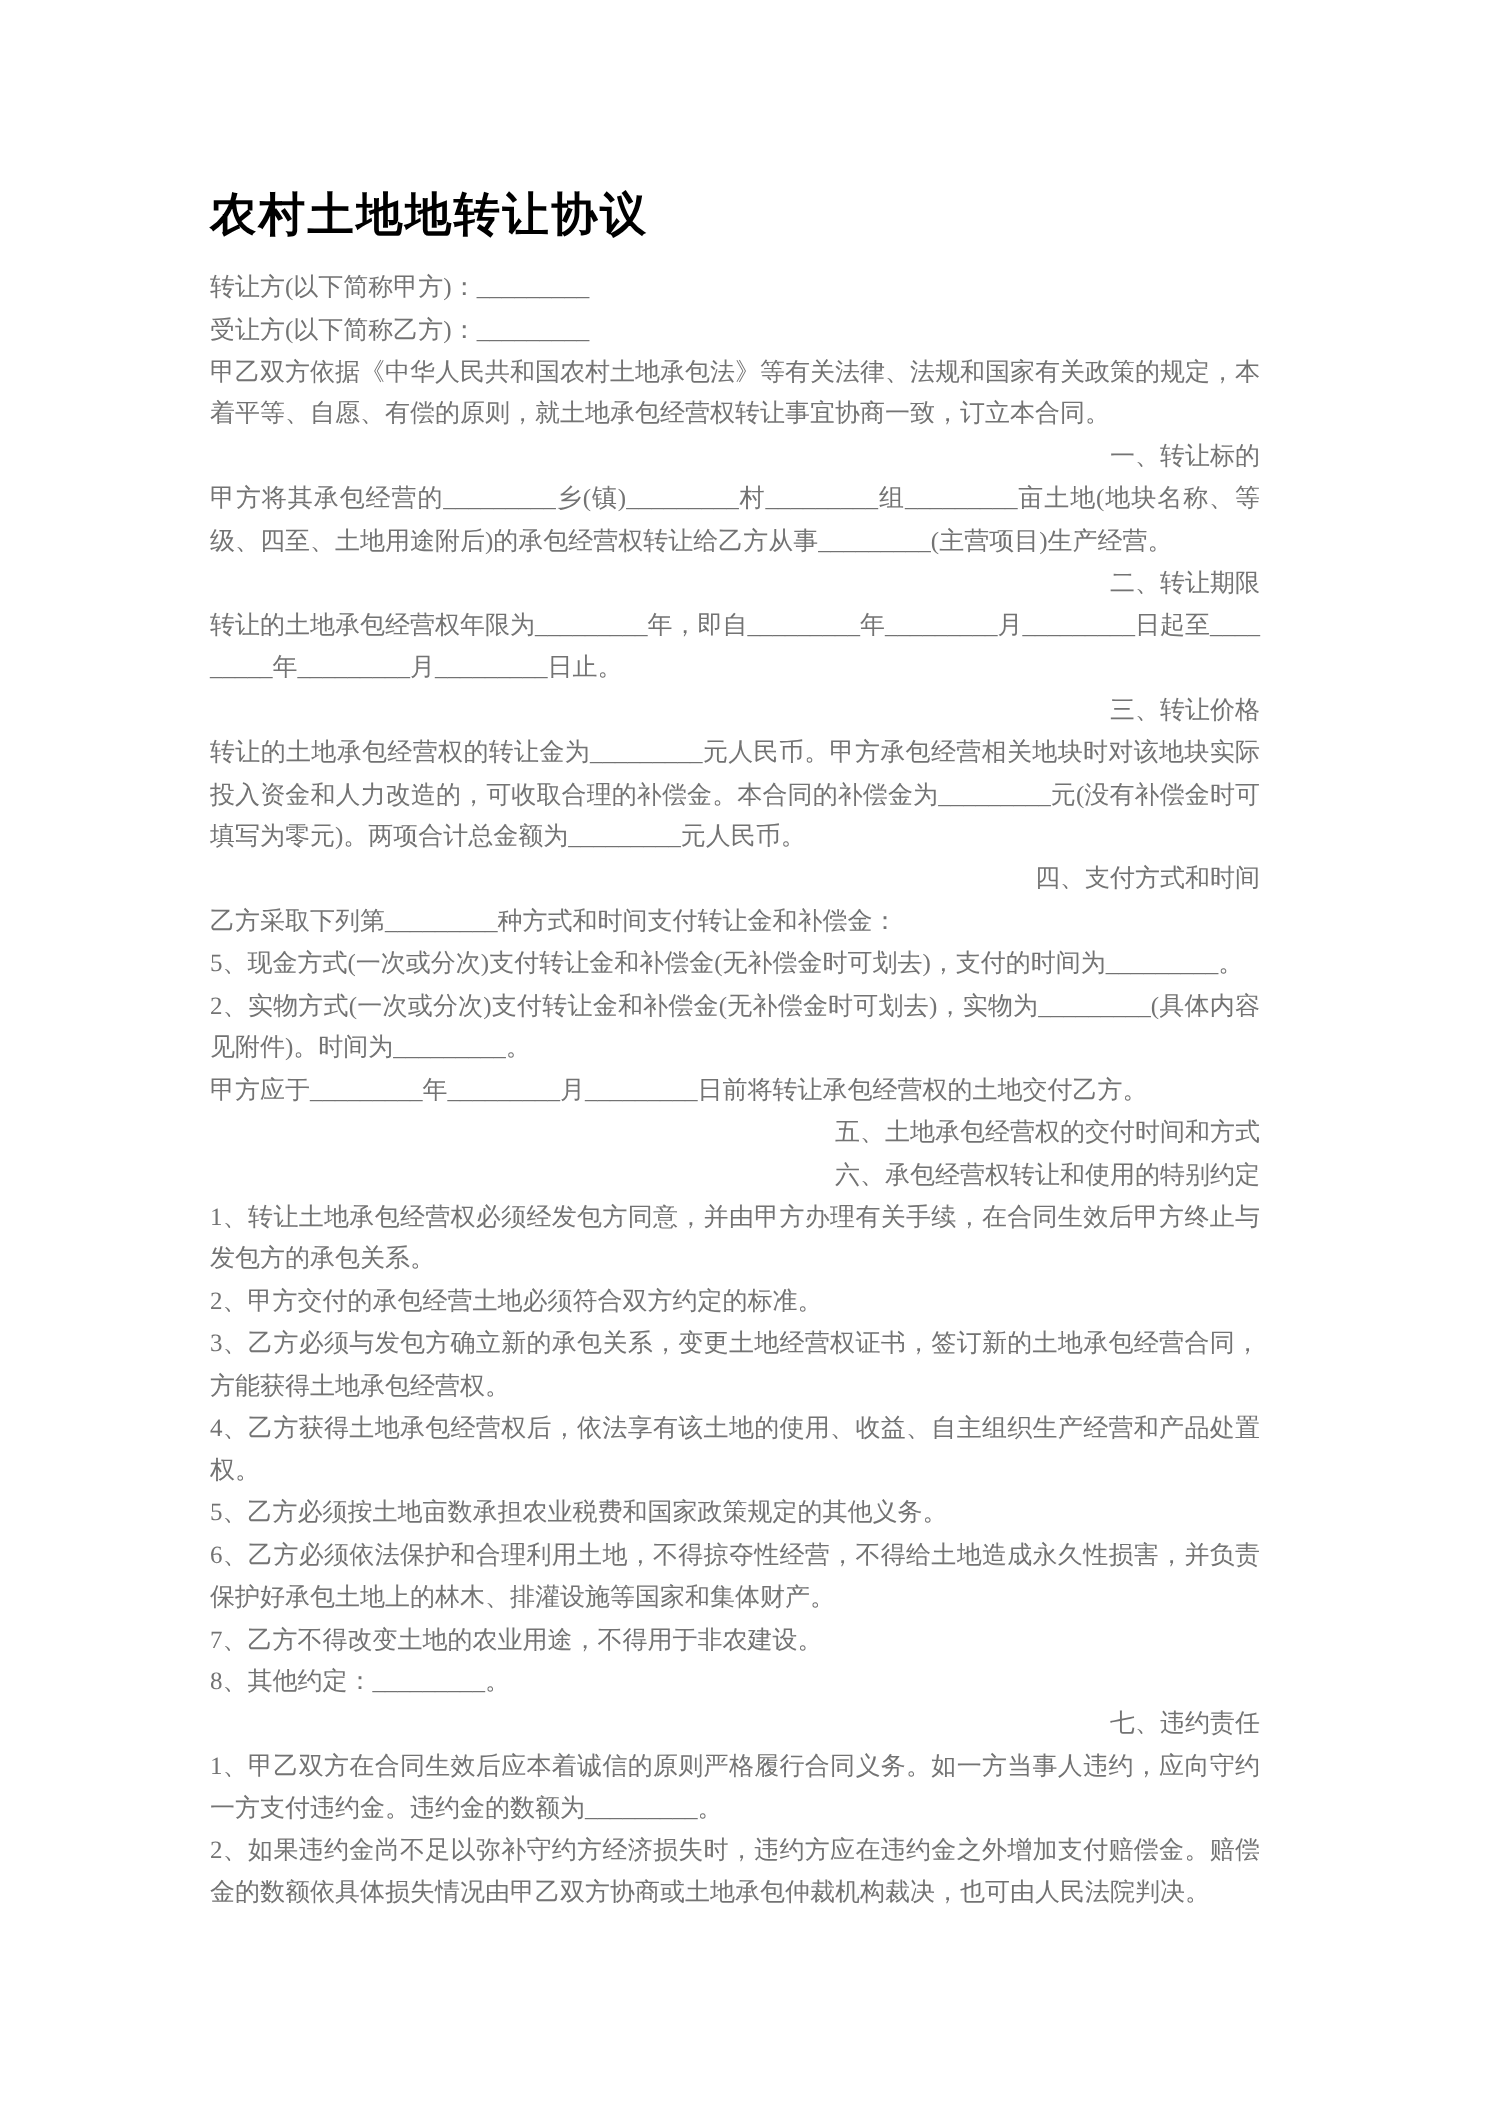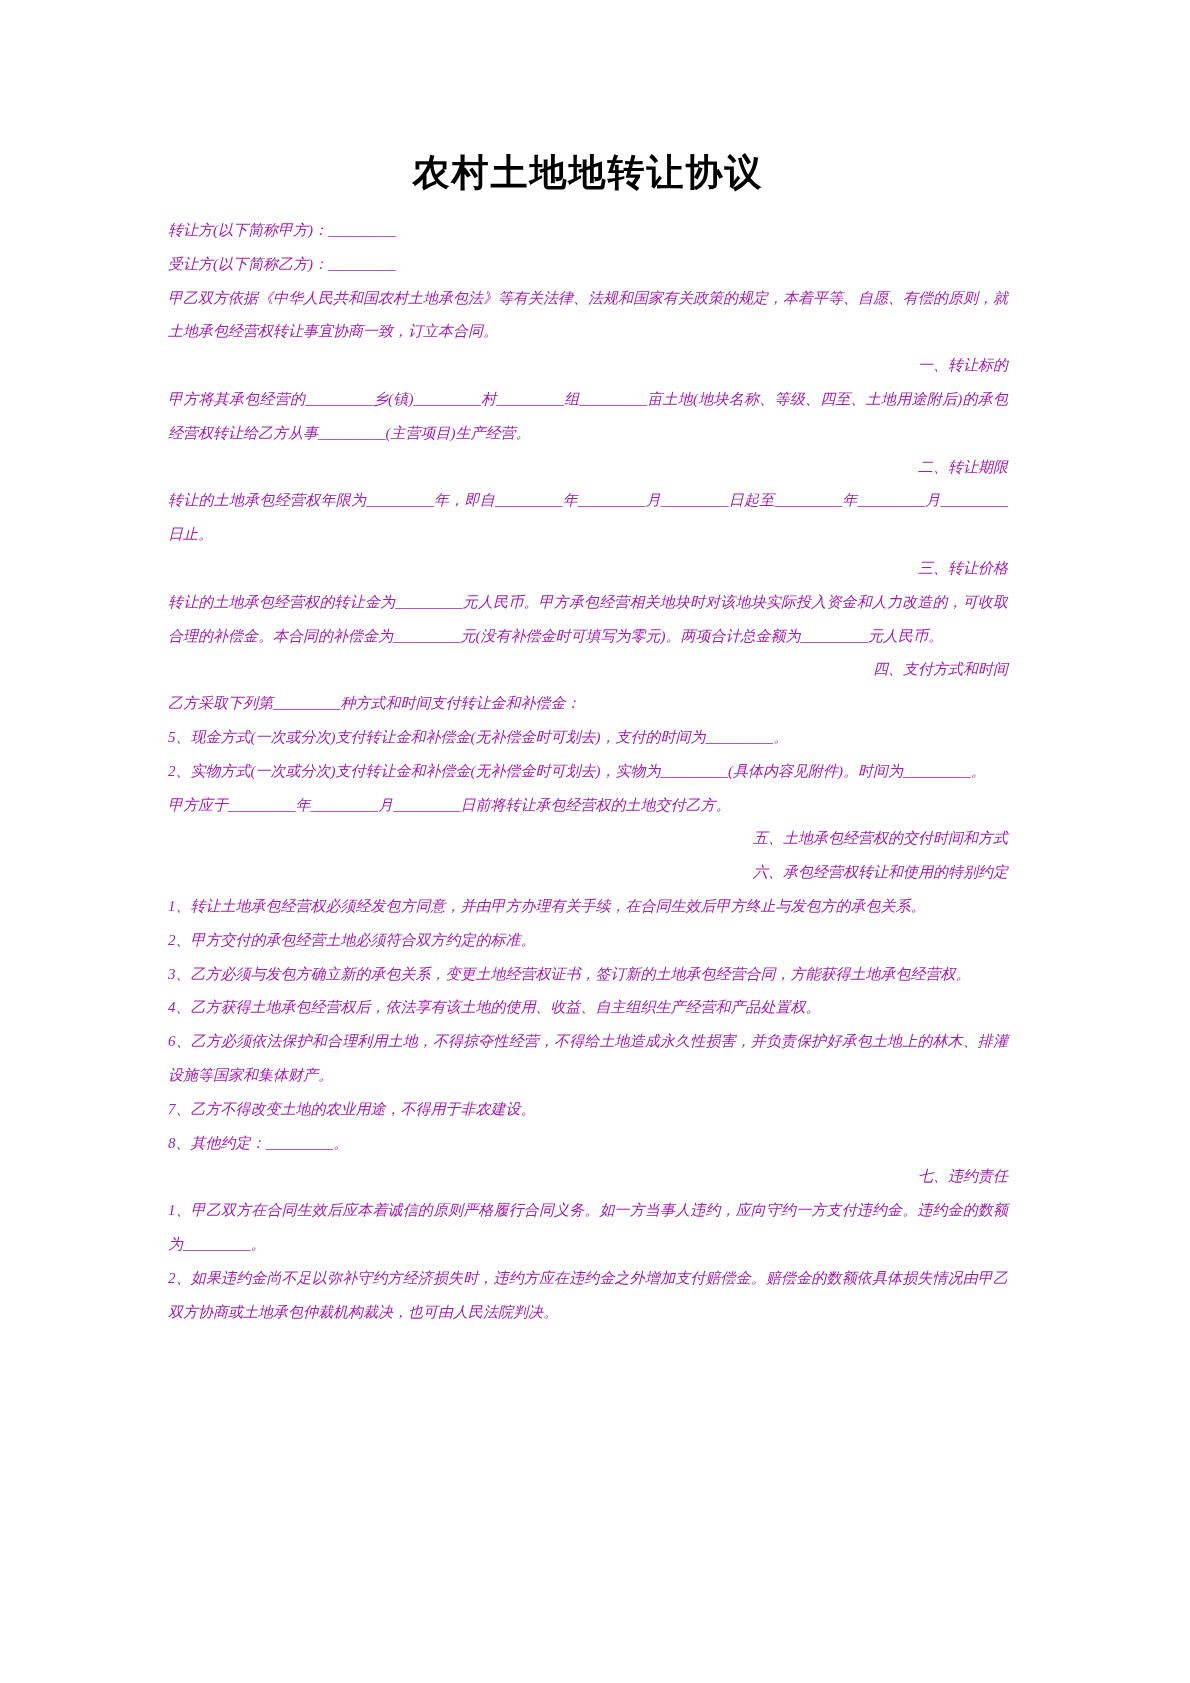--- a/index.html
+++ b/index.html
@@ -16,36 +16,34 @@
     padding: 148px 182px 0 168px;
     overflow: hidden;
     font-family: "Liberation Serif", "DejaVu Serif", serif;
     color: #111111;
   }
   .doc-title {
     margin: 0 0 16px 0;
     font-size: 37px;
     line-height: 50px;
     font-weight: bold;
-    text-align: center;
     color: #000000;
     letter-spacing: 2px;
   }
   .doc-body {
     width: 840px;
   }
   .para {
     margin: 0;
-    font-size: 15px;
+    font-size: 20px;
     line-height: 33.8px;
     text-align: justify;
     text-justify: inter-ideograph;
     word-break: break-all;
-    color: #a21caf;
-    font-style: italic;
+    color: #737373;
   }
   .heading {
     text-align: right;
   }
 </style>
 </head>
 <body>
 
 <div class="page">
   <h1 class="doc-title">农村土地地转让协议</h1>
@@ -63,20 +61,21 @@
     <p class="para">乙方采取下列第_________种方式和时间支付转让金和补偿金：</p>
     <p class="para">5、现金方式(一次或分次)支付转让金和补偿金(无补偿金时可划去)，支付的时间为_________。</p>
     <p class="para">2、实物方式(一次或分次)支付转让金和补偿金(无补偿金时可划去)，实物为_________(具体内容见附件)。时间为_________。</p>
     <p class="para">甲方应于_________年_________月_________日前将转让承包经营权的土地交付乙方。</p>
     <p class="para heading">五、土地承包经营权的交付时间和方式</p>
     <p class="para heading">六、承包经营权转让和使用的特别约定</p>
     <p class="para">1、转让土地承包经营权必须经发包方同意，并由甲方办理有关手续，在合同生效后甲方终止与发包方的承包关系。</p>
     <p class="para">2、甲方交付的承包经营土地必须符合双方约定的标准。</p>
     <p class="para">3、乙方必须与发包方确立新的承包关系，变更土地经营权证书，签订新的土地承包经营合同，方能获得土地承包经营权。</p>
     <p class="para">4、乙方获得土地承包经营权后，依法享有该土地的使用、收益、自主组织生产经营和产品处置权。</p>
+    <p class="para">5、乙方必须按土地亩数承担农业税费和国家政策规定的其他义务。</p>
     <p class="para">6、乙方必须依法保护和合理利用土地，不得掠夺性经营，不得给土地造成永久性损害，并负责保护好承包土地上的林木、排灌设施等国家和集体财产。</p>
     <p class="para">7、乙方不得改变土地的农业用途，不得用于非农建设。</p>
     <p class="para">8、其他约定：_________。</p>
     <p class="para heading">七、违约责任</p>
     <p class="para">1、甲乙双方在合同生效后应本着诚信的原则严格履行合同义务。如一方当事人违约，应向守约一方支付违约金。违约金的数额为_________。</p>
     <p class="para">2、如果违约金尚不足以弥补守约方经济损失时，违约方应在违约金之外增加支付赔偿金。赔偿金的数额依具体损失情况由甲乙双方协商或土地承包仲裁机构裁决，也可由人民法院判决。</p>
   </div>
 </div>
 
 </body></html>

